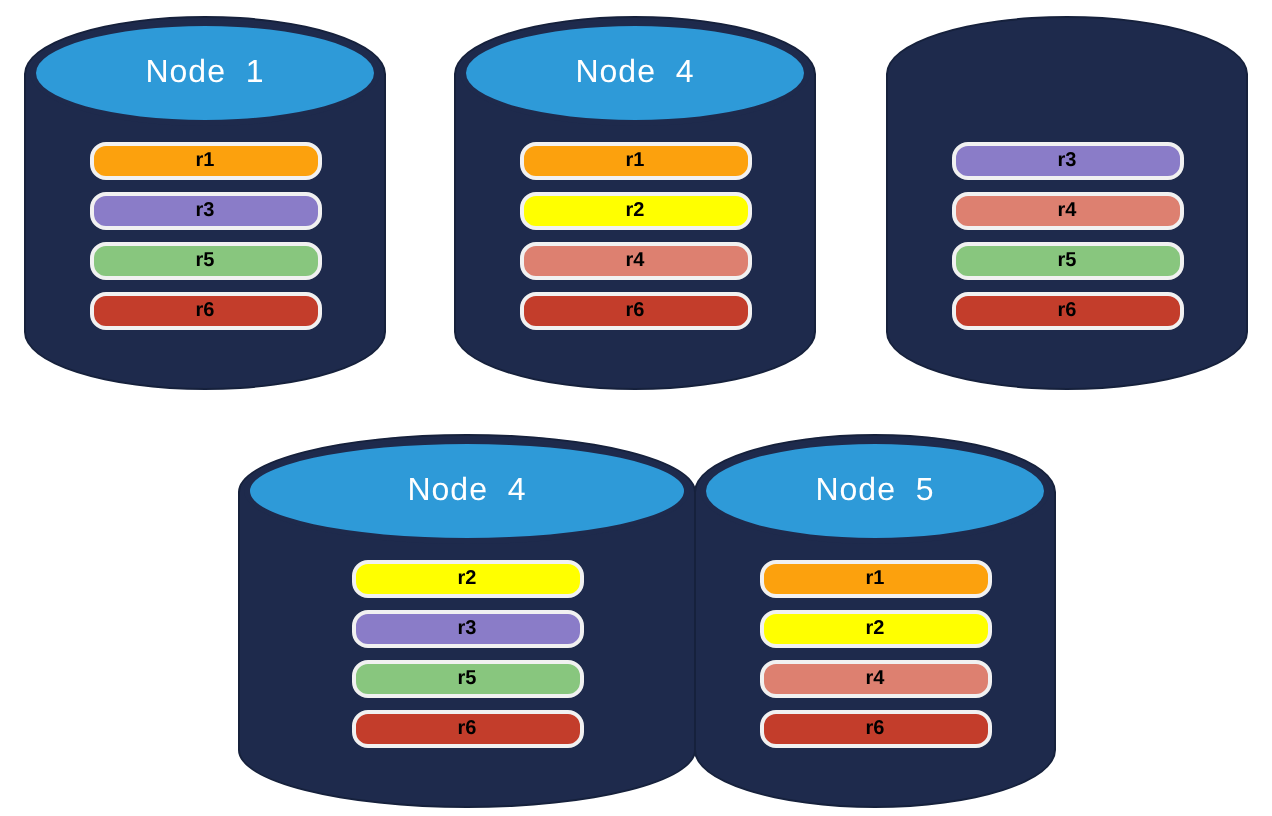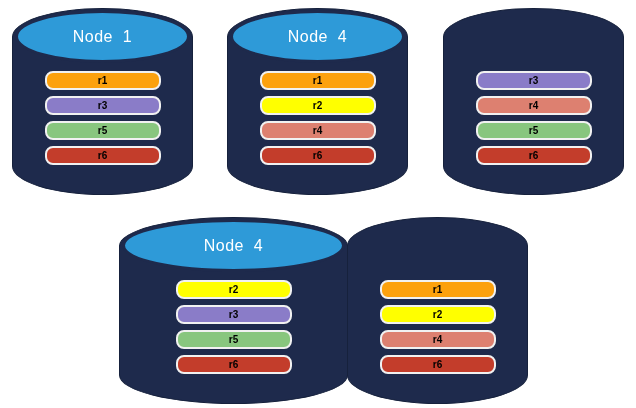--- a/index.html
+++ b/index.html
@@ -154,20 +154,23 @@
         <div class="bar" style="background: rgb(136, 198, 126);">
           <span>r5</span>
         </div>
         <div class="bar" style="background: rgb(195, 61, 43);">
           <span>r6</span>
         </div>
       </div>
   </div>
     <div class="cyl pos-4">
     <div class="cyl-body"></div>
+    <div class="cyl-top">
+      <span class="cyl-title">Node  5</span>
+    </div>
     <div class="bars">
         <div class="bar" style="background: rgb(252, 161, 13);">
           <span>r1</span>
         </div>
         <div class="bar" style="background: rgb(255, 255, 0);">
           <span>r2</span>
         </div>
         <div class="bar" style="background: rgb(221, 128, 112);">
           <span>r4</span>
         </div>

